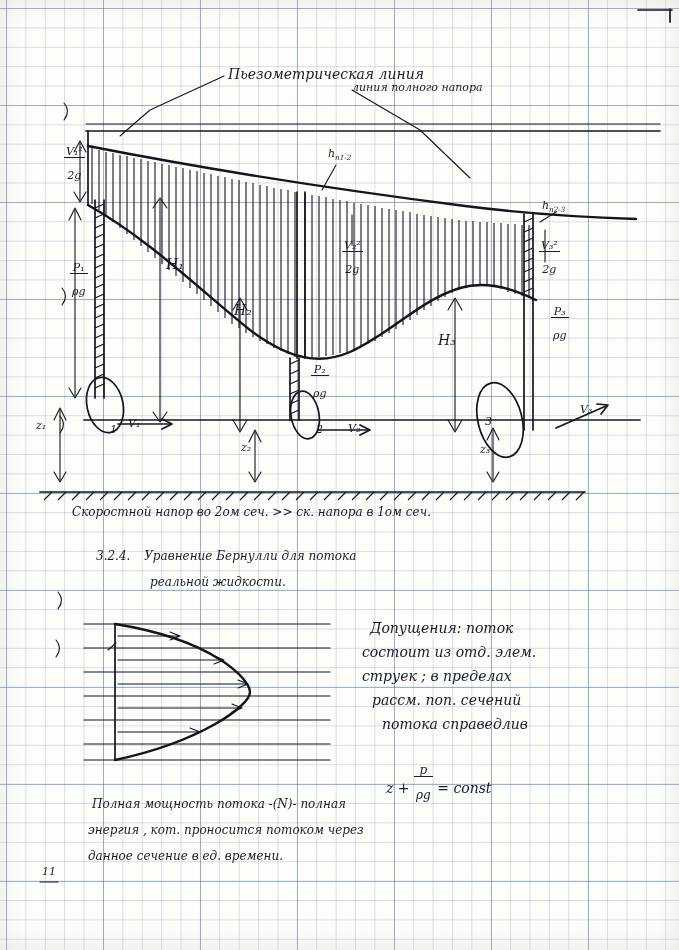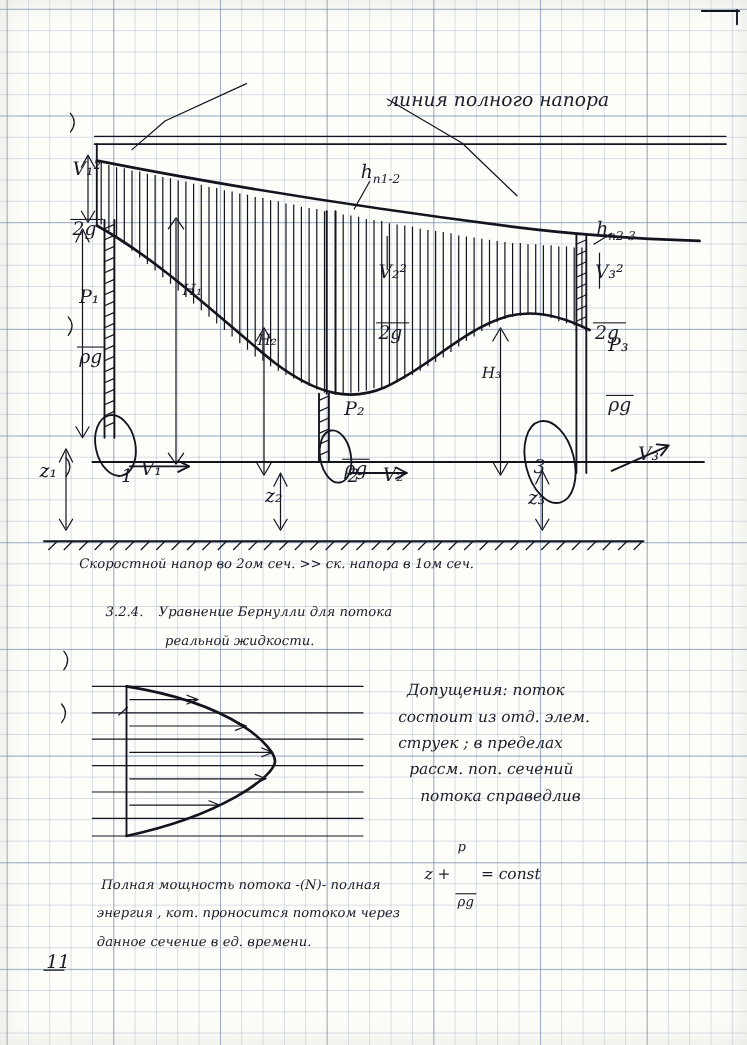--- a/index.html
+++ b/index.html
@@ -42,30 +42,31 @@
   }
   
   .hand {
     position: absolute;
     color: #1a1a28;
     font-family: "DejaVu Serif", serif;
     font-style: italic;
     white-space: nowrap;
     line-height: 1.15;
   }
-  .hand.small { font-size: 17px; }
+  .hand.small { font-size: 11px; }
   .hand.med { font-size: 14px; }
   .hand.big { font-size: 12px; }
   .frac {
     display: inline-block;
+    text-align: center;
     vertical-align: middle;
     line-height: 1.0;
   }
   .frac .num { display: block; padding: 0 2px; }
-  .frac .den { display: block; border-top: 1.2px solid #1a1a28; padding: 1px 2px; margin-top: 36px; }
+  .frac .den { display: block; border-top: 1.2px solid #1a1a28; padding: 12px 2px; }
   sub { font-size: 0.65em; }
   svg { position: absolute; left: 0; top: 0; overflow: visible; }
   .ink { stroke: #14141f; fill: none; stroke-linecap: round; stroke-linejoin: round; }
   .ink-thin { stroke-width: 1.1; }
   .ink-mid { stroke-width: 1.7; }
   .ink-thick { stroke-width: 2.4; }
   .hatch { stroke: #14141f; stroke-width: 1.1; }
 </style>
 </head>
 <body>
@@ -325,20 +326,21 @@
     <path class="ink ink-thin" d="M118,636 L178,636 M170,632 L180,636 L170,640"></path>
     <path class="ink ink-thin" d="M118,660 L222,660 M214,656 L224,660 L214,664"></path>
     <path class="ink ink-thin" d="M118,684 L246,684 M238,680 L248,684 L238,688"></path>
     <path class="ink ink-thin" d="M118,708 L240,708 M232,704 L242,708 L232,712"></path>
     <path class="ink ink-thin" d="M118,732 L198,732 M190,728 L200,732 L190,736"></path>
     <path class="ink ink-thin" d="M108,650 L116,643"></path>
 
     <path class="ink ink-thin" d="M40,882 L58,882"></path>
   </svg>
 
+  <div class="hand med" style="left:228px; top:66px;">Пьезометрическая линия</div>
   <div class="hand small" style="left:352px; top:82px;">линия полного напора</div>
 
   <div class="hand small" style="left:328px; top:148px;">
     <span>h</span><sub>n1-2</sub>
   </div>
   <div class="hand small" style="left:542px; top:200px;">
     <span>h</span><sub>n2-3</sub>
   </div>
 
   <div class="hand small" style="left:64px; top:146px;">

